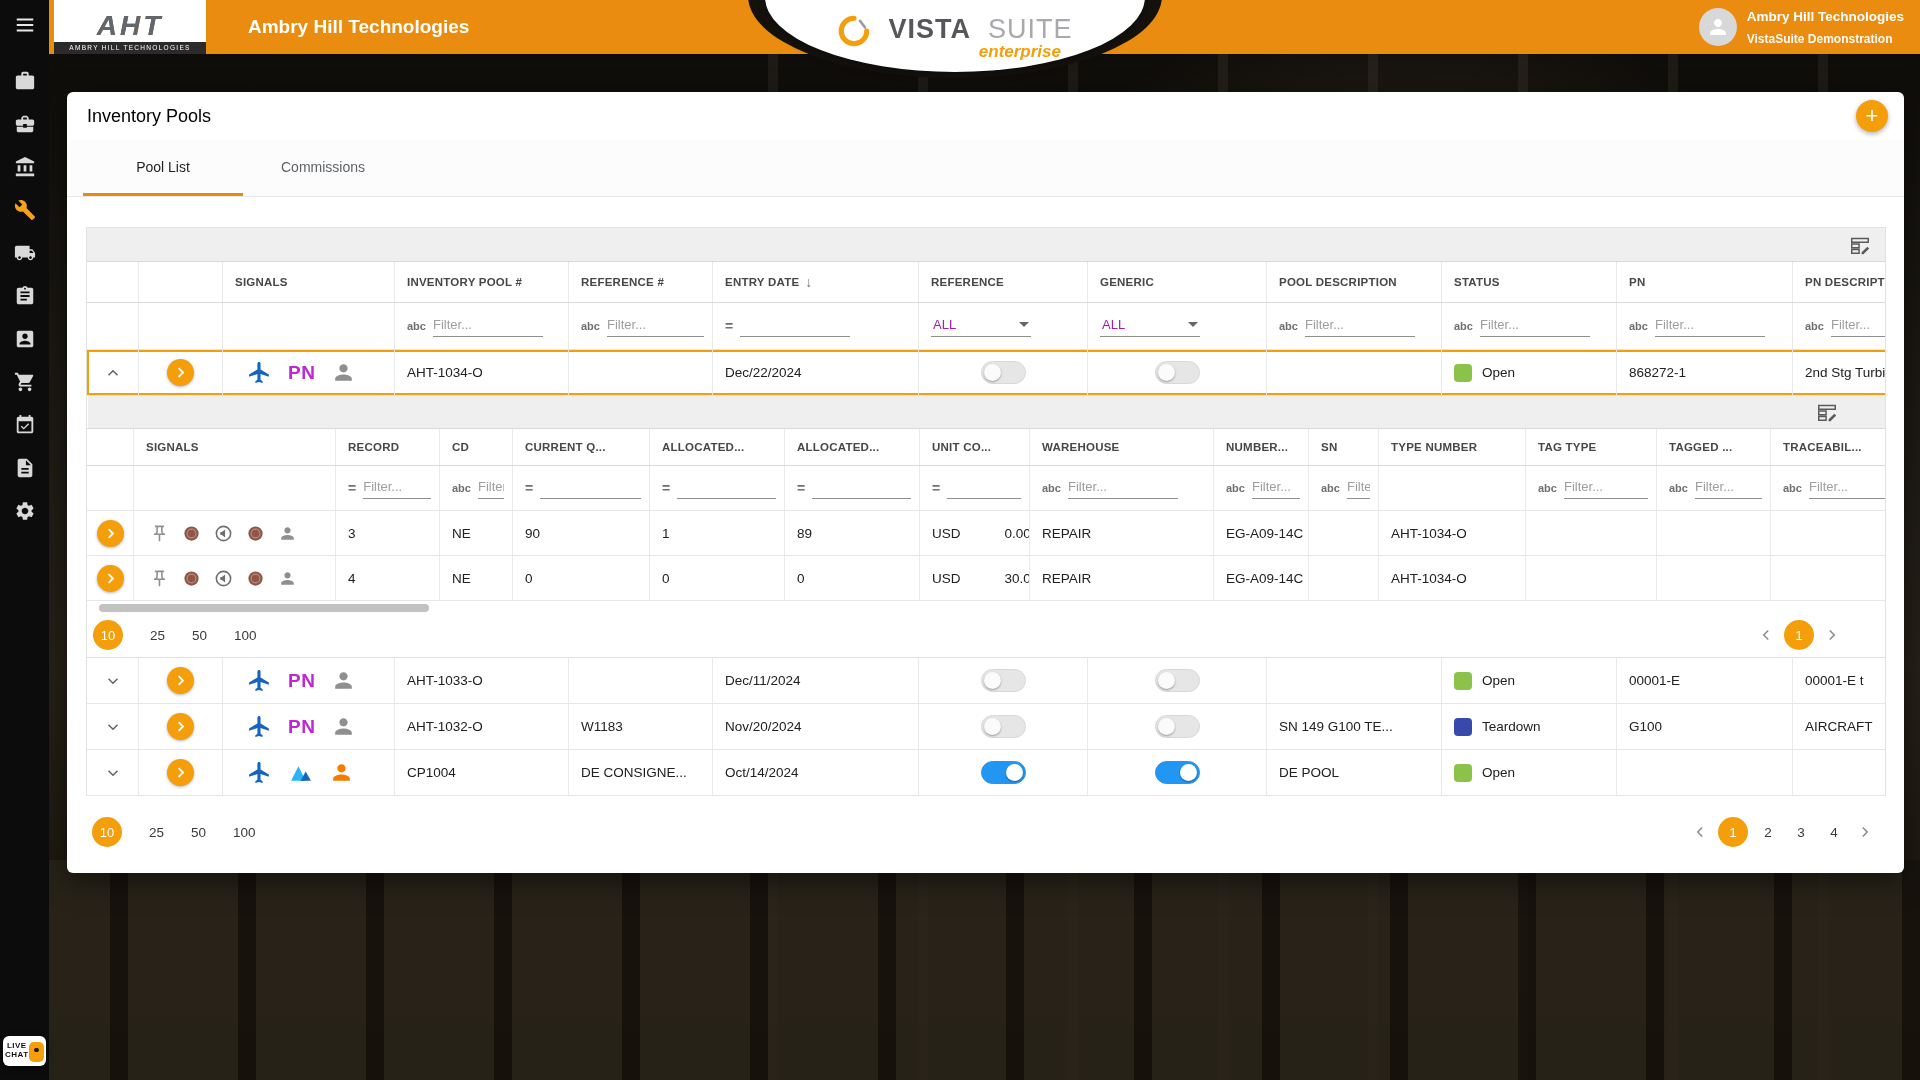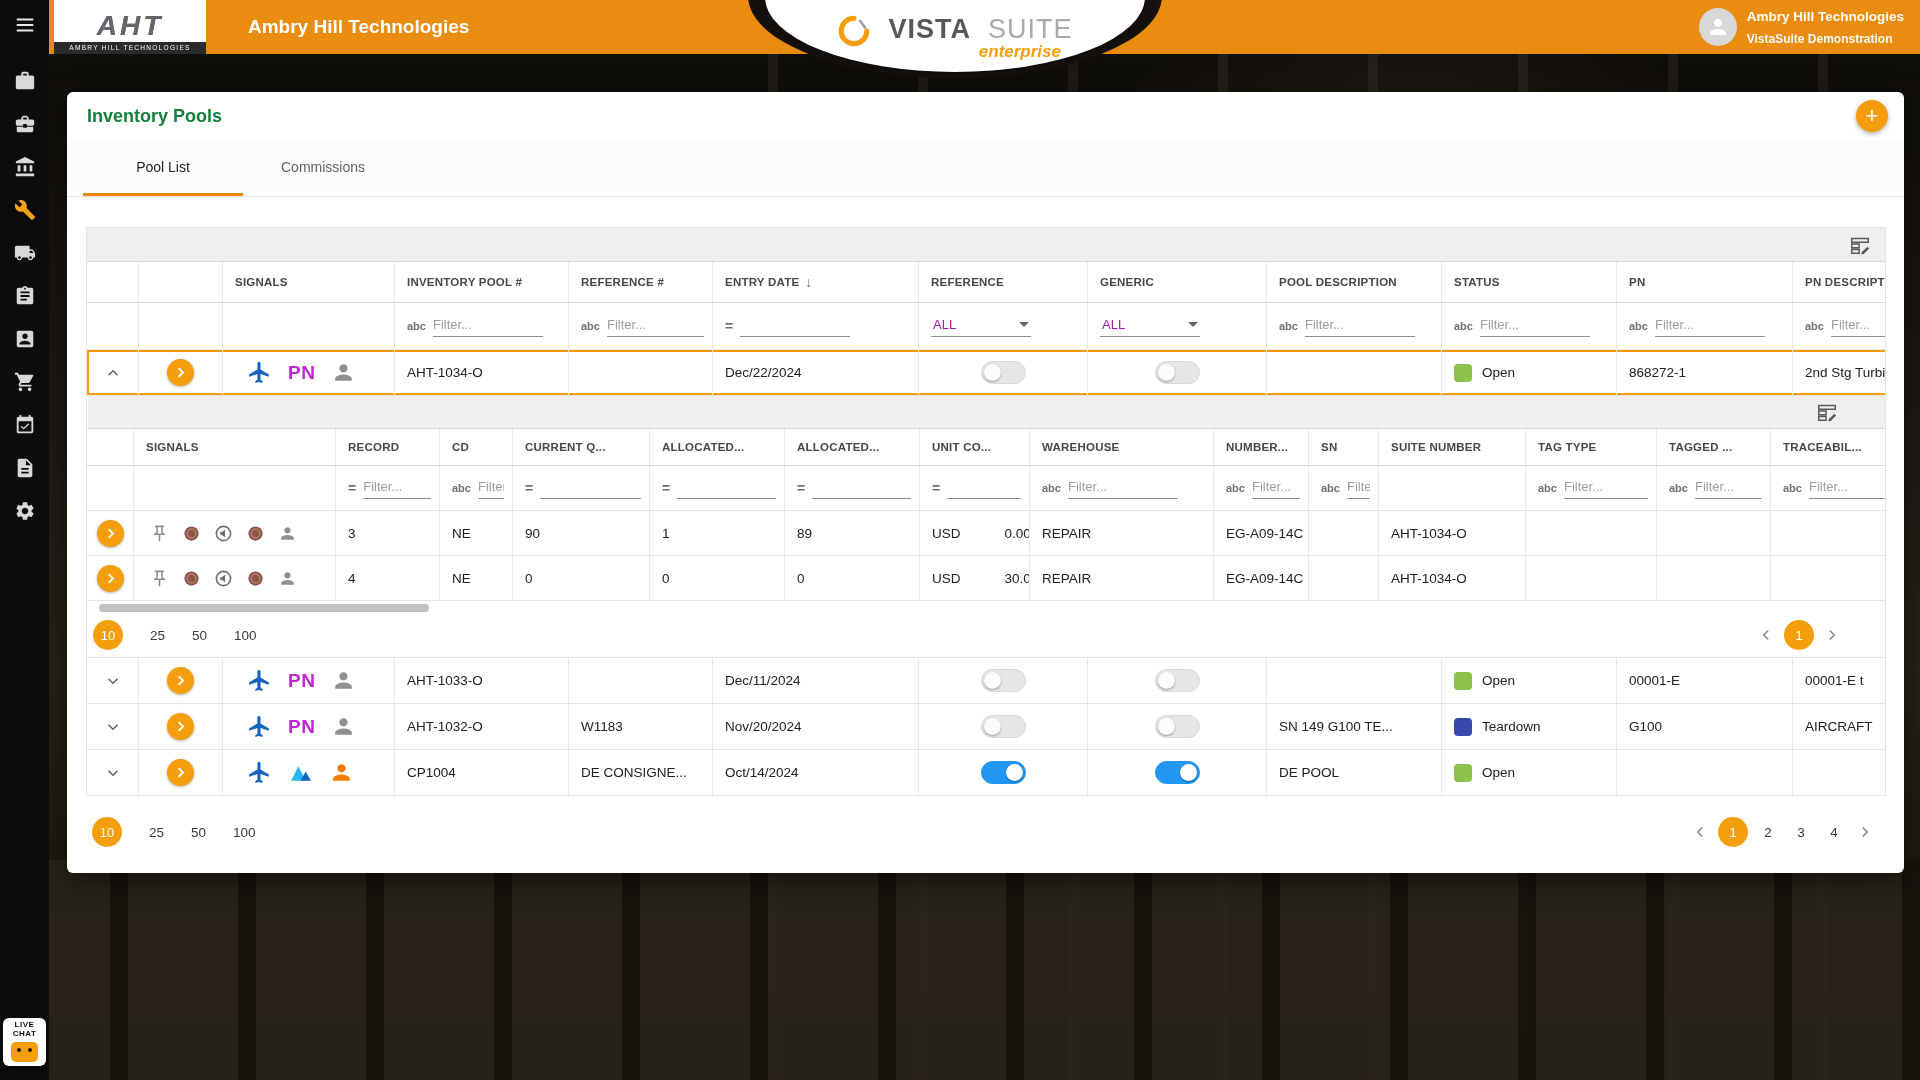--- a/index.html
+++ b/index.html
@@ -17,21 +17,21 @@
   .bg .glow { position:absolute; left:55%; top:0; width:700px; height:420px;
     background:radial-gradient(ellipse at center, rgba(190,160,110,.14), transparent 70%); }
 
   
   .sidebar { position:absolute; left:0; top:0; width:49px; height:1080px; background:#0c0c0c; z-index:10;
     display:flex; flex-direction:column; align-items:center; padding-top:14px; }
   .sbtn { background:none; border:none; cursor:pointer; display:flex; padding:0; }
   .snav { display:flex; flex-direction:column; gap:21px; margin-top:34px; align-items:center; }
   .si { width:22px; height:22px; }
   .live-chat { position:absolute; bottom:14px; left:3px; width:43px; background:#fff; border-radius:6px;
-    padding:3px 2px 4px; display:flex; flex-direction:column; align-items:center; cursor:pointer;
+    padding:3px 2px 4px; display:flex; flex-direction:row; align-items:center; cursor:pointer;
     box-shadow:0 2px 6px rgba(0,0,0,.5); }
   .lc-text { font-size:8px; font-weight:800; color:#111; line-height:1.1; text-align:center; letter-spacing:.5px; }
   .lc-bot { margin-top:3px; width:27px; height:20px; background:#F59E0B; border-radius:5px; position:relative; }
   .lc-bot::before, .lc-bot::after { content:""; position:absolute; top:6px; width:4px; height:4px; border-radius:50%; background:#26140a; }
   .lc-bot::before { left:6px; } .lc-bot::after { right:6px; }
 
   
   .topbar { position:absolute; left:49px; right:0; top:0; height:54px; background:#EA8C0F; z-index:5; display:flex; align-items:center; }
   .aht-logo { width:152px; height:54px; margin-left:5px; background:#fff; display:flex; flex-direction:column; justify-content:flex-end; align-items:center; cursor:pointer; }
   .aht-big { font-style:italic; font-weight:800; font-size:28px; line-height:1; color:#63666A; letter-spacing:3px; margin-bottom:2px;
@@ -50,21 +50,21 @@
   .brand-row { display:flex; align-items:flex-start; gap:17px; }
   .swoosh { width:34px; height:34px; }
   .vista { font-size:27px; font-weight:800; color:#55575a; letter-spacing:1px; }
   .suite { font-size:27px; font-weight:300; color:#a7a9ac; letter-spacing:1px; }
   .enterprise { align-self:flex-end; margin-right:84px; margin-top:-6px; color:#F59E0B; font-style:italic; font-weight:700; font-size:17px; }
 
   
   .card { position:absolute; left:67px; top:92px; width:1837px; height:781px; background:#fff; border-radius:6px; z-index:4;
     box-shadow:0 8px 28px rgba(0,0,0,.5); overflow:hidden; }
   .card-head { height:48px; display:flex; align-items:center; justify-content:space-between; padding:0 16px 0 20px; }
-  .card-title { font-size:18px; font-weight:700; color:#15803d; }
+  .card-title { font-size:18px; font-weight:400; color:#000000; }
   .fab { width:32px; height:32px; border-radius:50%; background:#F59E0B; border:none; color:#fff; font-size:22px; line-height:30px;
     cursor:pointer; box-shadow:0 2px 5px rgba(0,0,0,.3); }
   .tabs { height:57px; display:flex; align-items:stretch; padding-left:16px; background:#fcfcfc; border-bottom:1px solid #e8e8e8; }
   .tab { width:160px; display:flex; align-items:center; justify-content:center; font-size:14px; color:#5f6368; cursor:pointer; border-bottom:3px solid transparent; }
   .tab.active { color:#1f1f1f; font-weight:500; border-bottom-color:#E8890B; }
 
   .table-zone { padding:30px 18px 0 19px; }
   .toolbar { width:1800px; height:34px; background:#efefef; border:1px solid #e2e2e2; border-bottom:none;
     display:flex; align-items:center; justify-content:flex-end; padding-right:14px; }
   .icon-btn { background:none; border:none; cursor:pointer; display:flex; padding:0; }
@@ -395,21 +395,21 @@
               <div class="cell hcell d1">SIGNALS</div>
               <div class="cell hcell d2">RECORD</div>
               <div class="cell hcell d3">CD</div>
               <div class="cell hcell d4">CURRENT Q...</div>
               <div class="cell hcell d5">ALLOCATED...</div>
               <div class="cell hcell d6">ALLOCATED...</div>
               <div class="cell hcell d7">UNIT CO...</div>
               <div class="cell hcell d8">WAREHOUSE</div>
               <div class="cell hcell d9">NUMBER...</div>
               <div class="cell hcell d10">SN</div>
-              <div class="cell hcell d11">SUITE NUMBER</div>
+              <div class="cell hcell d11">TYPE NUMBER</div>
               <div class="cell hcell d12">TAG TYPE</div>
               <div class="cell hcell d13">TAGGED ...</div>
               <div class="cell hcell d14">TRACEABIL...</div>
             </div>
             <div class="row frow">
               <div class="cell d0 ctr"></div>
               <div class="cell d1"></div>
               <div class="cell d2 fcell">
                   <span class="ficon-eq">=</span>
                   <input class="finput" placeholder="Filter..." style="">

